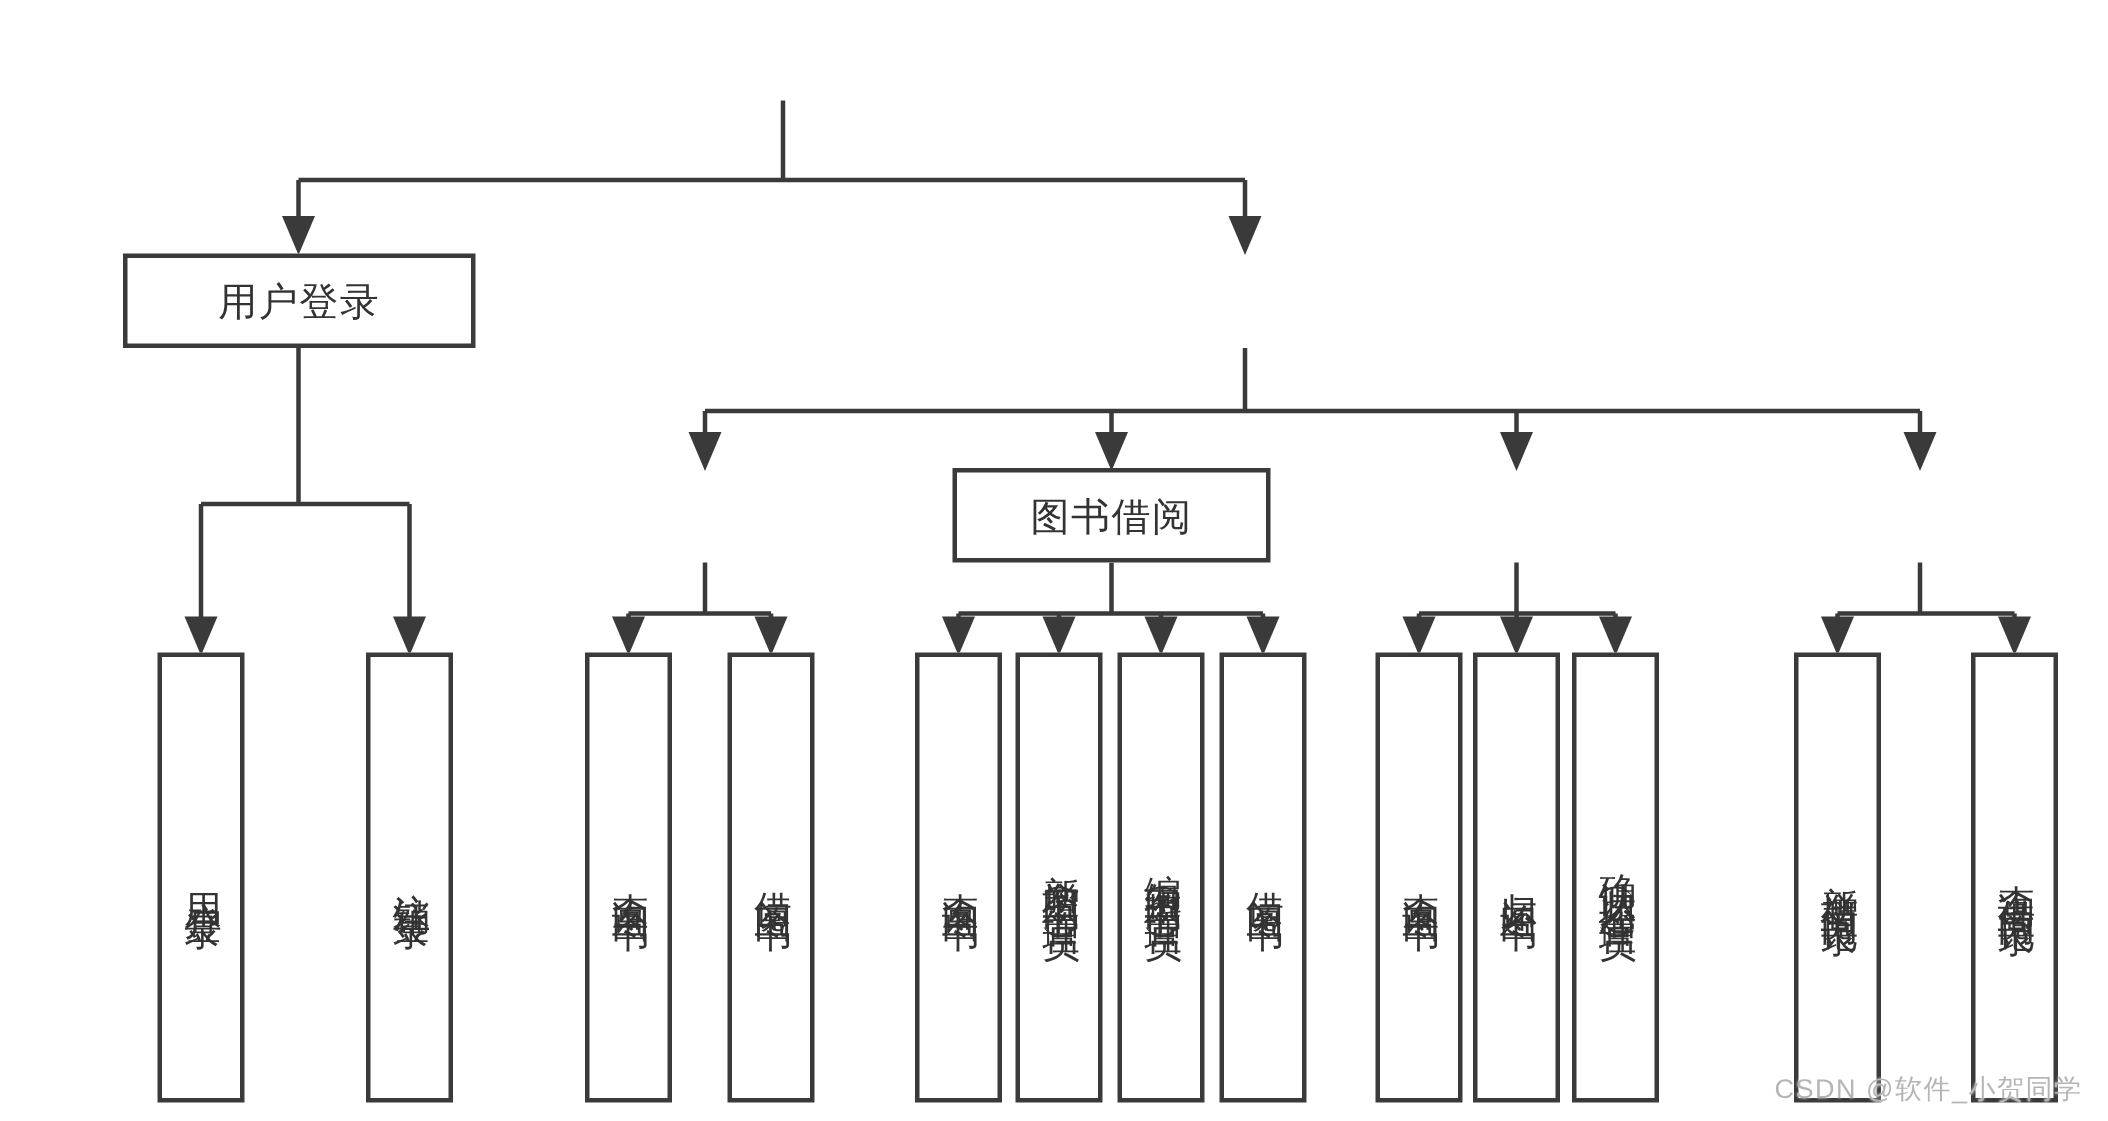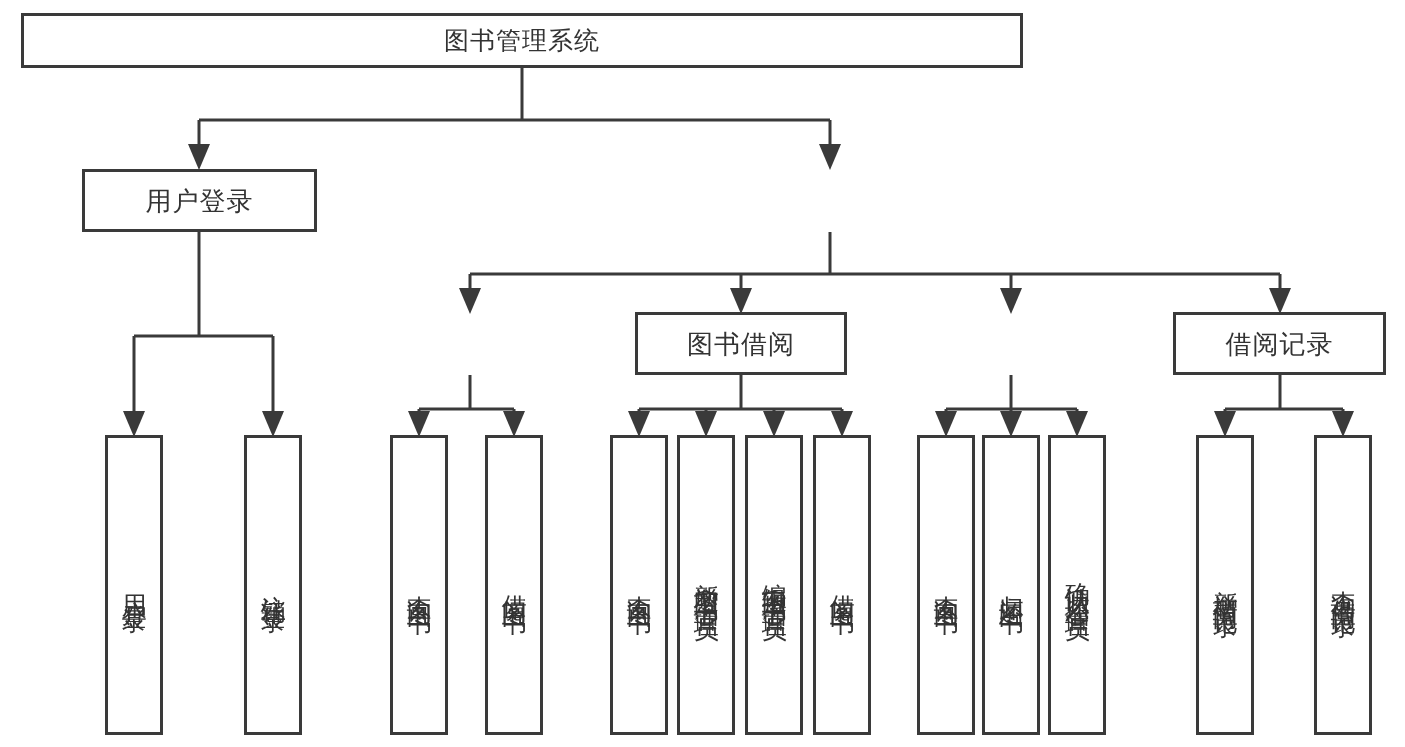--- a/index.html
+++ b/index.html
@@ -93,33 +93,27 @@
       <polygon points="763,411 785,411 774,437"></polygon>
       <polygon points="831,411 853,411 842,437"></polygon>
       <polygon points="935,411 957,411 946,437"></polygon>
       <polygon points="1000,411 1022,411 1011,437"></polygon>
       <polygon points="1066,411 1088,411 1077,437"></polygon>
       <polygon points="1214,411 1236,411 1225,437"></polygon>
       <polygon points="1332,411 1354,411 1343,437"></polygon>
     </g>
   </svg>
 
-  <div class="node root" style="left:21px; top:13px; width:1002px; height:55px;">
-    <span class="h-label">图书管理系统</span>
-  </div>
 
   <div class="node" style="left:82px; top:169px; width:235px; height:63px;">
     <span class="h-label">用户登录</span>
   </div>
 
   <div class="node" style="left:635px; top:312px; width:212px; height:63px;">
     <span class="h-label">图书借阅</span>
-  </div>
-  <div class="node" style="left:1173px; top:312px; width:213px; height:63px;">
-    <span class="h-label">借阅记录</span>
   </div>
 
   <div class="node" style="left:105px; top:435px; width:58px; height:300px;">
     <span class="v-label">用户登录</span>
   </div>
   <div class="node" style="left:244px; top:435px; width:58px; height:300px;">
     <span class="v-label">注销登录</span>
   </div>
 
   <div class="node" style="left:390px; top:435px; width:58px; height:300px;">
@@ -152,14 +146,15 @@
     <span class="v-label">确认归还（管理员）</span>
   </div>
 
   <div class="node" style="left:1196px; top:435px; width:58px; height:300px;">
     <span class="v-label">新增借阅记录</span>
   </div>
   <div class="node" style="left:1314px; top:435px; width:58px; height:300px;">
     <span class="v-label">查询借阅记录</span>
   </div>
 
+  <div class="watermark">CSDN @软件_小贺同学</div>
 
 </div>
 
 </body></html>

